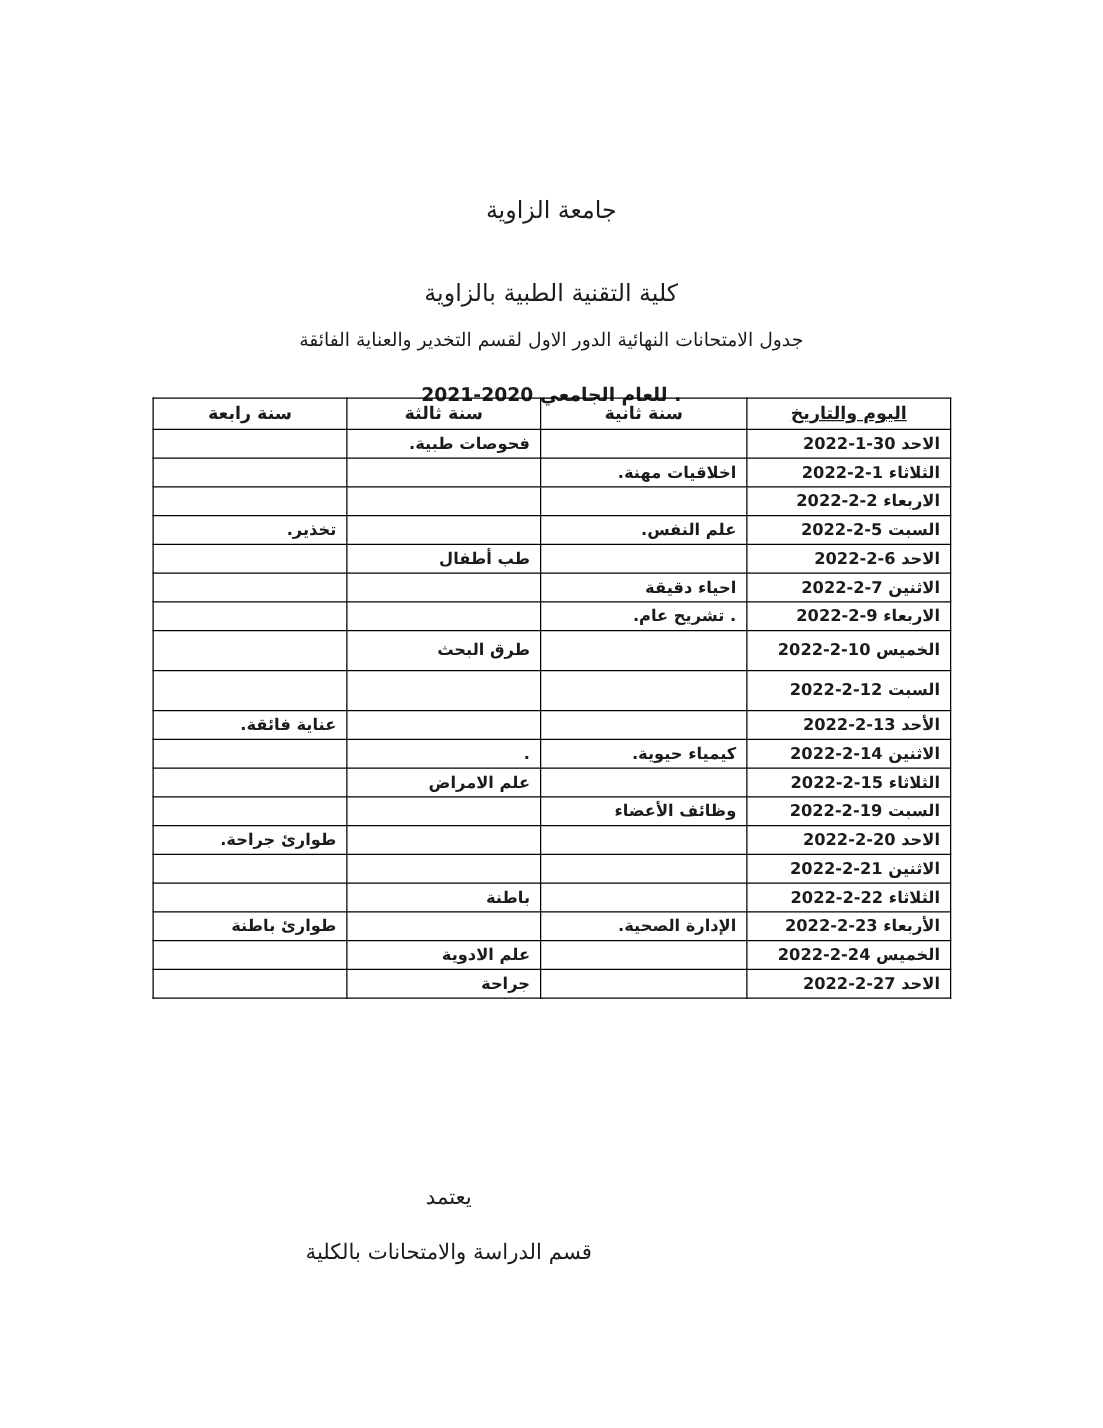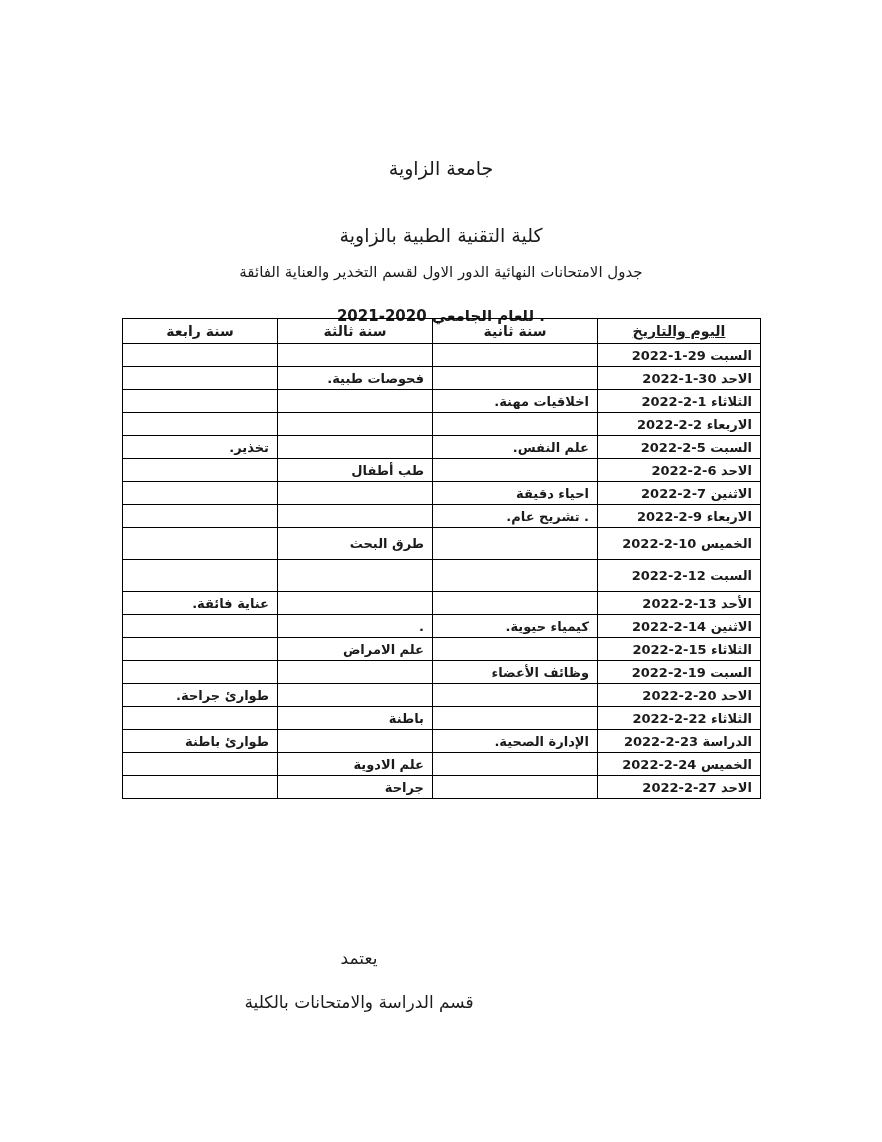--- a/index.html
+++ b/index.html
@@ -77,26 +77,20 @@
   <thead>
     <tr>
       <th class="u">اليوم والتاريخ</th>
       <th>سنة ثانية</th>
       <th>سنة ثالثة</th>
       <th>سنة رابعة</th>
     </tr>
   </thead>
   <tbody id="exam-rows">
       <tr>
-        <td class="date-cell"><span>السبت</span> <span class="datenum">2022-1-29</span></td>
-        <td></td>
-        <td></td>
-        <td></td>
-      </tr>
-      <tr>
         <td class="date-cell"><span>الاحد</span> <span class="datenum">2022-1-30</span></td>
         <td></td>
         <td>فحوصات طبية.</td>
         <td></td>
       </tr>
       <tr>
         <td class="date-cell"><span>الثلاثاء</span> <span class="datenum">2022-2-1</span></td>
         <td>اخلاقيات مهنة.</td>
         <td></td>
         <td></td>
@@ -167,27 +161,33 @@
         <td></td>
         <td></td>
       </tr>
       <tr>
         <td class="date-cell"><span>الاحد</span> <span class="datenum">2022-2-20</span></td>
         <td></td>
         <td></td>
         <td>طوارئ جراحة.</td>
       </tr>
       <tr>
+        <td class="date-cell"><span>الاثنين</span> <span class="datenum">2022-2-21</span></td>
+        <td></td>
+        <td></td>
+        <td></td>
+      </tr>
+      <tr>
         <td class="date-cell"><span>الثلاثاء</span> <span class="datenum">2022-2-22</span></td>
         <td></td>
         <td>باطنة</td>
         <td></td>
       </tr>
       <tr>
-        <td class="date-cell"><span>الدراسة</span> <span class="datenum">2022-2-23</span></td>
+        <td class="date-cell"><span>الأربعاء</span> <span class="datenum">2022-2-23</span></td>
         <td>الإدارة الصحية.</td>
         <td></td>
         <td>طوارئ باطنة</td>
       </tr>
       <tr>
         <td class="date-cell"><span>الخميس</span> <span class="datenum">2022-2-24</span></td>
         <td></td>
         <td>علم الادوية</td>
         <td></td>
       </tr>

